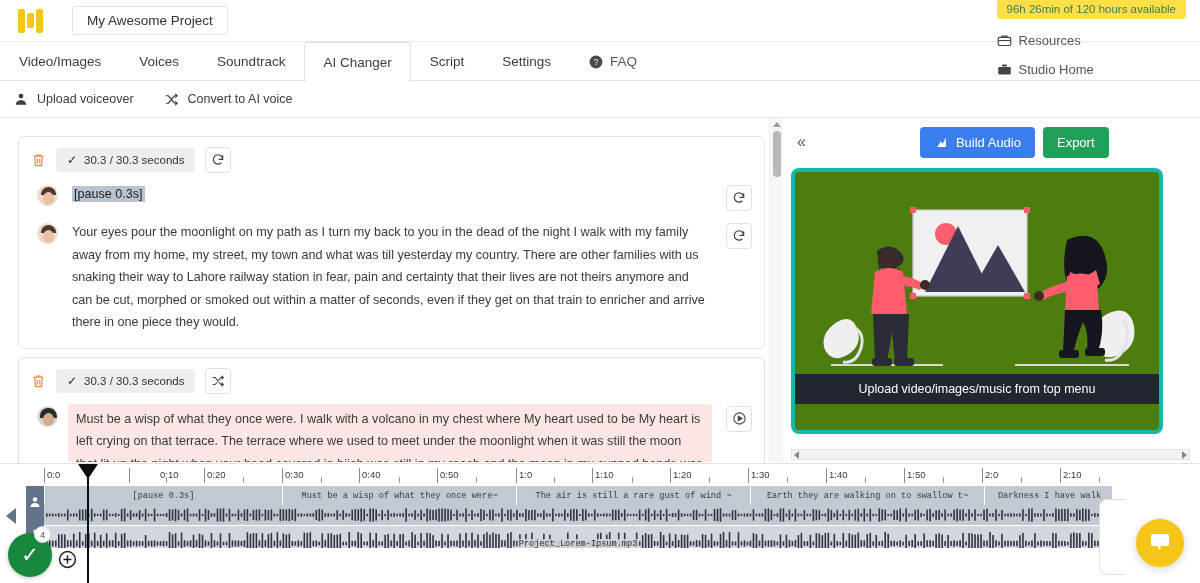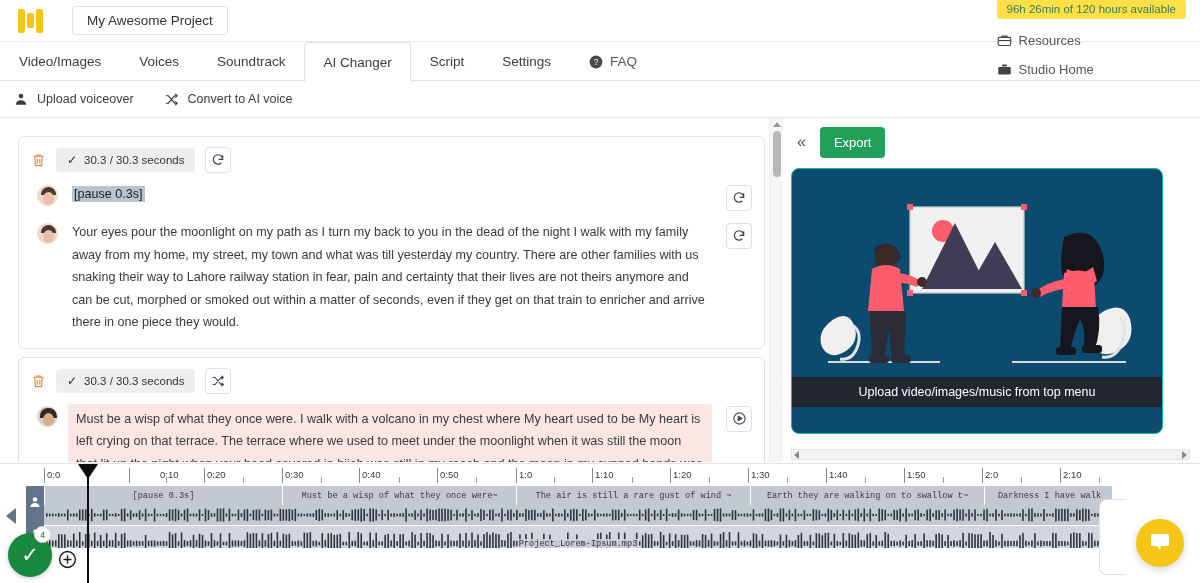--- a/index.html
+++ b/index.html
@@ -161,22 +161,22 @@
   .btn {
     border: none; border-radius: 4px; color: #fff;
     font-size: 13px; padding: 8px 14px; cursor: pointer;
     display: flex; align-items: center; gap: 7px;
     font-family: "Liberation Sans", sans-serif;
   }
   .btn-build { background: #3B7DED; margin-left: 100px; }
   .btn-export { background: #21A05A; }
   .stage {
     margin-top: 10px; width: 372px; height: 266px;
-    border: 1px solid #14b8a6; border-radius: 8px;
-    background: #0c4a6e; position: relative; overflow: hidden;
+    border: 4px solid #14b8a6; border-radius: 8px;
+    background: #4d7c0f; position: relative; overflow: hidden;
   }
   .stage-caption {
     position: absolute; left: 0; right: 0; bottom: 26px;
     background: #22262F; color: #fff; font-size: 12.5px;
     text-align: center; padding: 8px 0;
   }
   .hscroll-preview {
     position: absolute; left: 8px; right: 10px; bottom: 2px; height: 11px;
     background: #f2f2f2; border: 1px solid #e4e4e4;
     display: flex; align-items: center; justify-content: space-between;
@@ -469,20 +469,28 @@
 
       <div class="vscroll">
         <div class="arrow-up"></div>
         <div class="thumb"></div>
       </div>
     </div>
 
     <div class="preview-pane">
       <div class="preview-top">
         <span class="collapse">«</span>
+        <button class="btn btn-build">
+          <span class="ic">
+            <svg width="15" height="15" viewBox="0 0 24 24" fill="#fff">
+                <path d="M5 19l6-9 3 4 5-10v15z"></path>
+              </svg>
+          </span>
+          <span>Build Audio</span>
+        </button>
         <button class="btn btn-export">
           <span>Export</span>
         </button>
       </div>
 
       <div class="stage">
         <svg width="372" height="240" viewBox="0 0 372 240">
 
           <path d="M42 150 q14 -8 20 6 q6 16 -8 26 q-16 10 -24 -4 q-6 -16 12 -28z" fill="#efefef"></path>
           <path d="M60 156 q10 6 6 20 q-5 16 -18 14" fill="none" stroke="#e4e4e4" stroke-width="3"></path>

